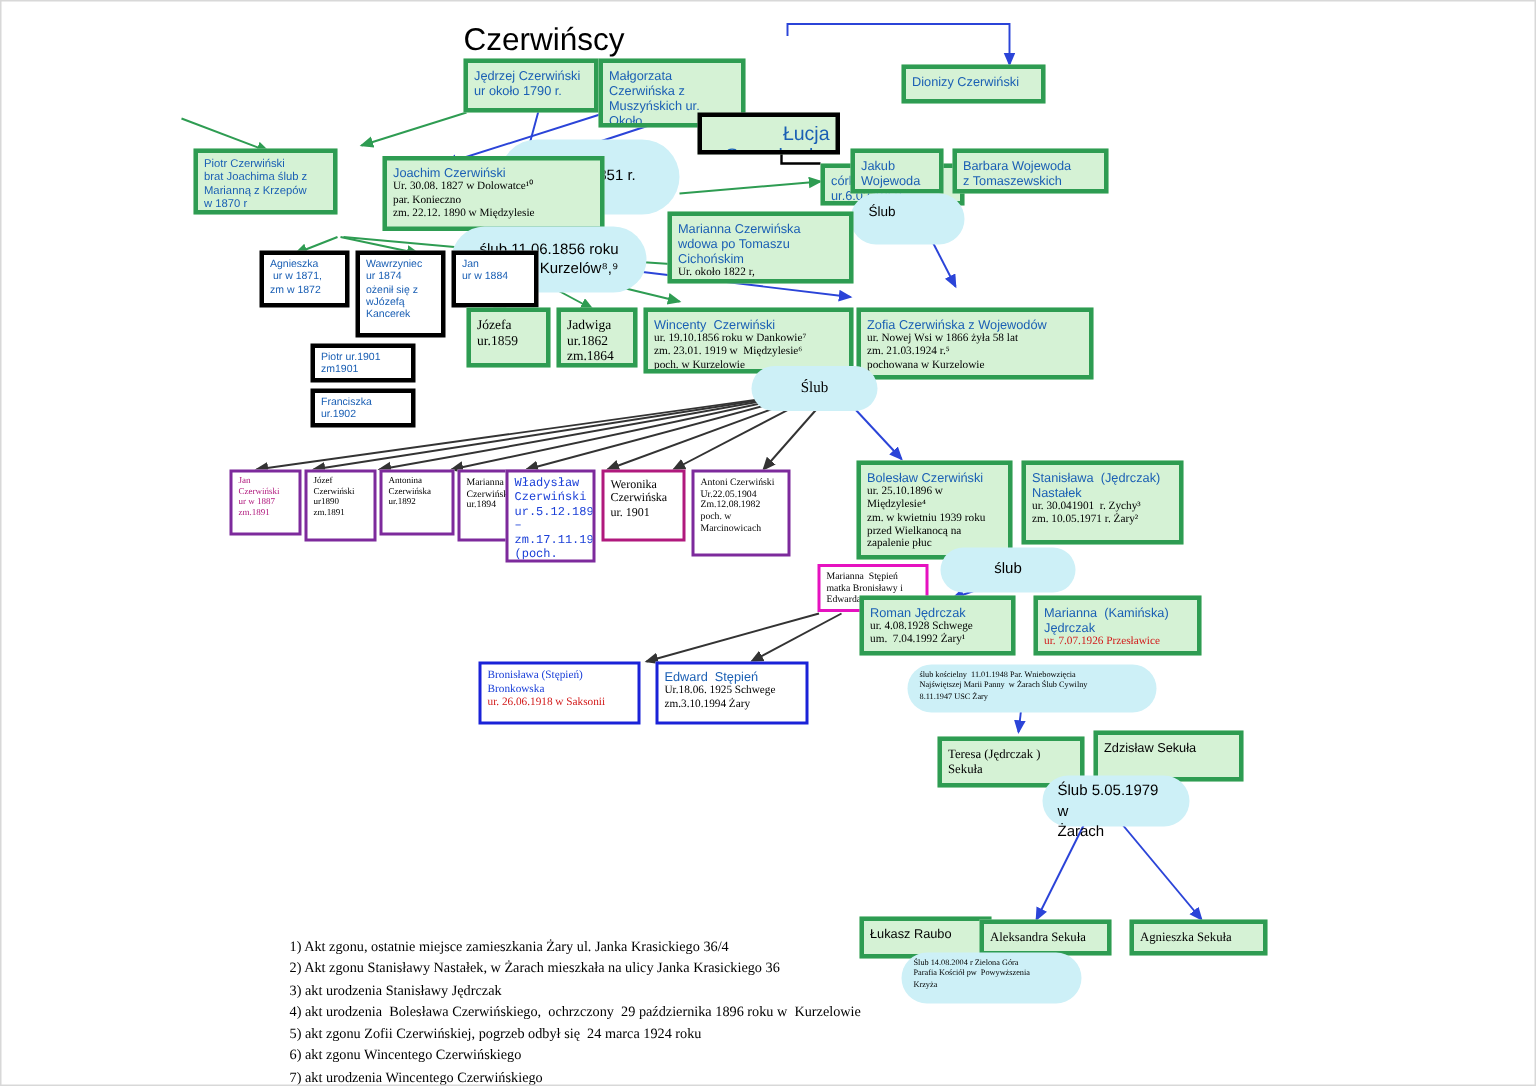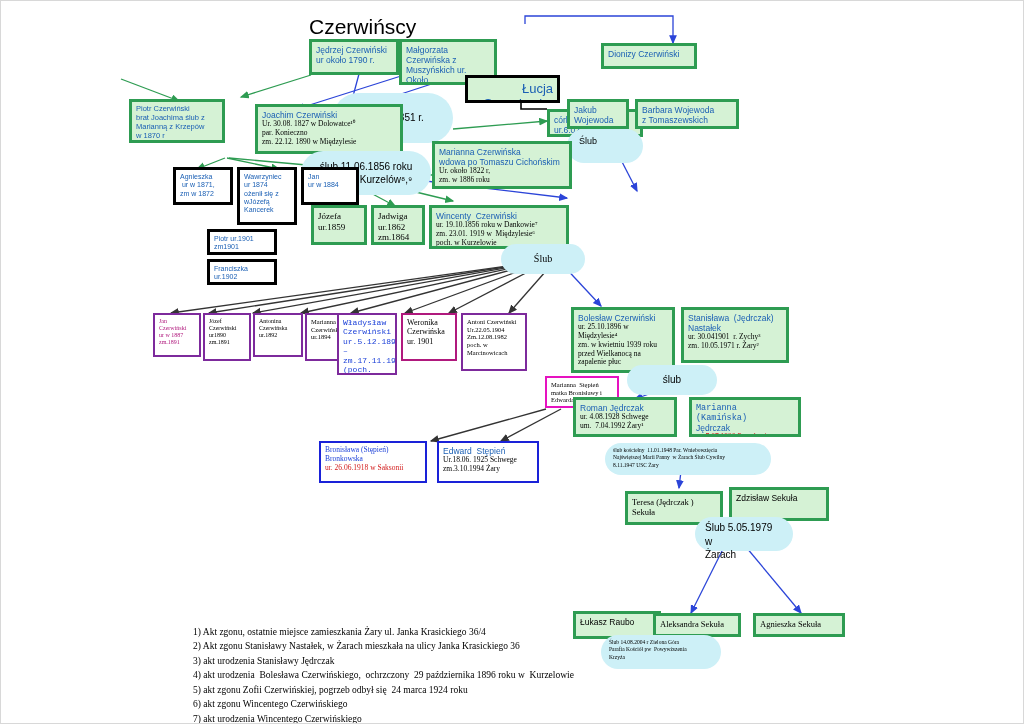--- a/index.html
+++ b/index.html
@@ -196,21 +196,21 @@
 
   <div class="node sans greenth" style="left:634px; top:98px; width:104px; height:30px; font-size:8.5px;">
     <span class="ln">Barbara Wojewoda</span>
     <span class="ln">z Tomaszewskich</span>
   </div>
 
   <div class="bubble" style="left:566px; top:128px; width:76px; height:34px;">
     <span class="ln" style="font-size:9px;">Ślub</span>
   </div>
 
-  <div class="node greenth" style="left:431px; top:140px; width:140px; height:48px; font-size:7.5px; font-family:'Liberation Serif',serif; color:#000;">
+  <div class="node greenth" style="left:444px; top:140px; width:124px; height:48px; font-size:7.5px; font-family:'Liberation Serif',serif; color:#000;">
     <span class="ln" style="color:#1a5fb4; font-family:'Liberation Sans',sans-serif; font-size:8.5px;">Marianna Czerwińska</span>
     <span class="ln" style="color:#1a5fb4; font-family:'Liberation Sans',sans-serif; font-size:8.5px;">wdowa po Tomaszu Cichońskim</span>
     <span class="ln">Ur. około 1822 r,</span>
     <span class="ln">zm. w 1886 roku</span>
   </div>
 
   <div class="bubble" style="left:300px; top:150px; width:130px; height:44px; display:flex; flex-direction:column; justify-content:center; align-items:center; text-align:center;">
     <span class="ln">ślub 11.06.1856 roku</span>
     <span class="ln">w parafii Kurzelów⁸,⁹</span>
   </div>
@@ -255,20 +255,26 @@
     <span class="ln">zm.1864</span>
   </div>
 
   <div class="node greenth" style="left:428px; top:204px; width:140px; height:44px; font-size:7.5px; font-family:'Liberation Serif',serif; color:#000;">
     <span class="ln" style="color:#1a5fb4; font-family:'Liberation Sans',sans-serif; font-size:8.5px;">Wincenty  Czerwiński</span>
     <span class="ln">ur. 19.10.1856 roku w Dankowie⁷</span>
     <span class="ln">zm. 23.01. 1919 w  Międzylesie⁶</span>
     <span class="ln">poch. w Kurzelowie</span>
   </div>
 
+  <div class="node greenth" style="left:570px; top:204px; width:158px; height:48px; font-size:7.5px; font-family:'Liberation Serif',serif; color:#000;">
+    <span class="ln" style="color:#1a5fb4; font-family:'Liberation Sans',sans-serif; font-size:8.5px;">Zofia Czerwińska z Wojewodów</span>
+    <span class="ln">ur. Nowej Wsi w 1866 żyła 58 lat</span>
+    <span class="ln">zm. 21.03.1924 r.⁵</span>
+    <span class="ln">pochowana w Kurzelowie</span>
+  </div>
 
   <div class="bubble serif" style="left:500px; top:243px; width:84px; height:30px; display:flex; align-items:center; justify-content:center; font-size:10px;">
     <span class="ln">Ślub</span>
   </div>
 
   <div class="node purple" style="left:152px; top:312px; width:48px; height:44px; font-size:6px; font-family:'Liberation Serif',serif; color:#b0197d;">
     <span class="ln">Jan Czerwiński</span>
     <span class="ln">ur w 1887</span>
     <span class="ln">zm.1891</span>
   </div>
@@ -341,21 +347,21 @@
     <span class="ln">Edwarda</span>
   </div>
 
   <div class="node greenth" style="left:572px; top:396px; width:104px; height:40px; font-size:7.5px; font-family:'Liberation Serif',serif; color:#000;">
     <span class="ln" style="color:#1a5fb4; font-family:'Liberation Sans',sans-serif; font-size:8.5px;">Roman Jędrczak</span>
     <span class="ln">ur. 4.08.1928 Schwege</span>
     <span class="ln">um.  7.04.1992 Żary¹</span>
   </div>
 
   <div class="node greenth" style="left:688px; top:396px; width:112px; height:40px; font-size:7.5px; font-family:'Liberation Serif',serif; color:#000;">
-    <span class="ln" style="color:#1a5fb4; font-family:Liberation Mono, monospace; font-size:8.5px;">Marianna  (Kamińska)</span>
+    <span class="ln" style="color:#1a5fb4; font-family:Liberation Sans, sans-serif; font-size:8.5px;">Marianna  (Kamińska)</span>
     <span class="ln" style="color:#1a5fb4; font-family:'Liberation Sans',sans-serif; font-size:8.5px;">Jędrczak</span>
     <span class="ln red">ur. 7.07.1926 Przesławice</span>
   </div>
 
   <div class="bubble serif" style="left:604px; top:442px; width:166px; height:32px; font-size:5.5px; padding:4px 8px;">
     <span class="ln">ślub kościelny  11.01.1948 Par. Wniebowzięcia</span>
     <span class="ln">Najświętszej Marii Panny  w Żarach Ślub Cywilny</span>
     <span class="ln">8.11.1947 USC Żary</span>
   </div>
 

